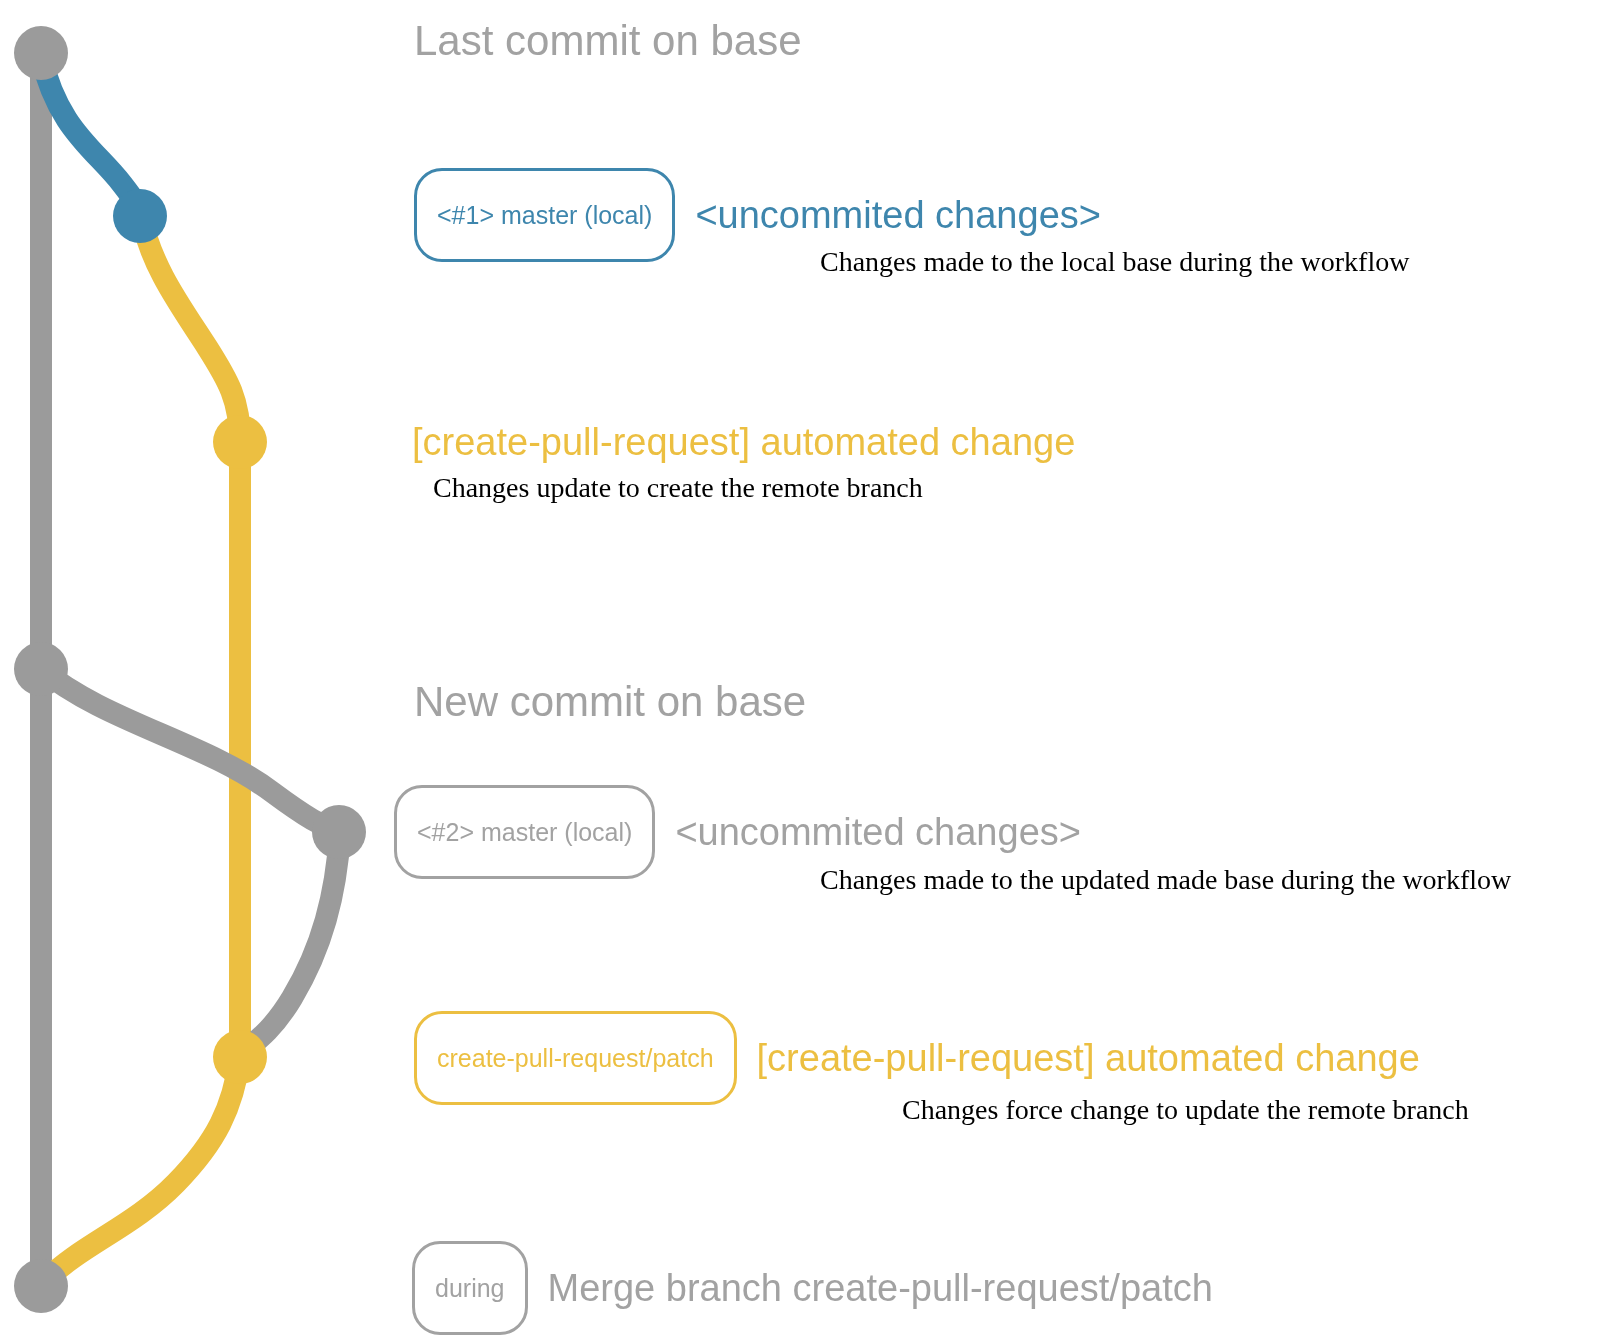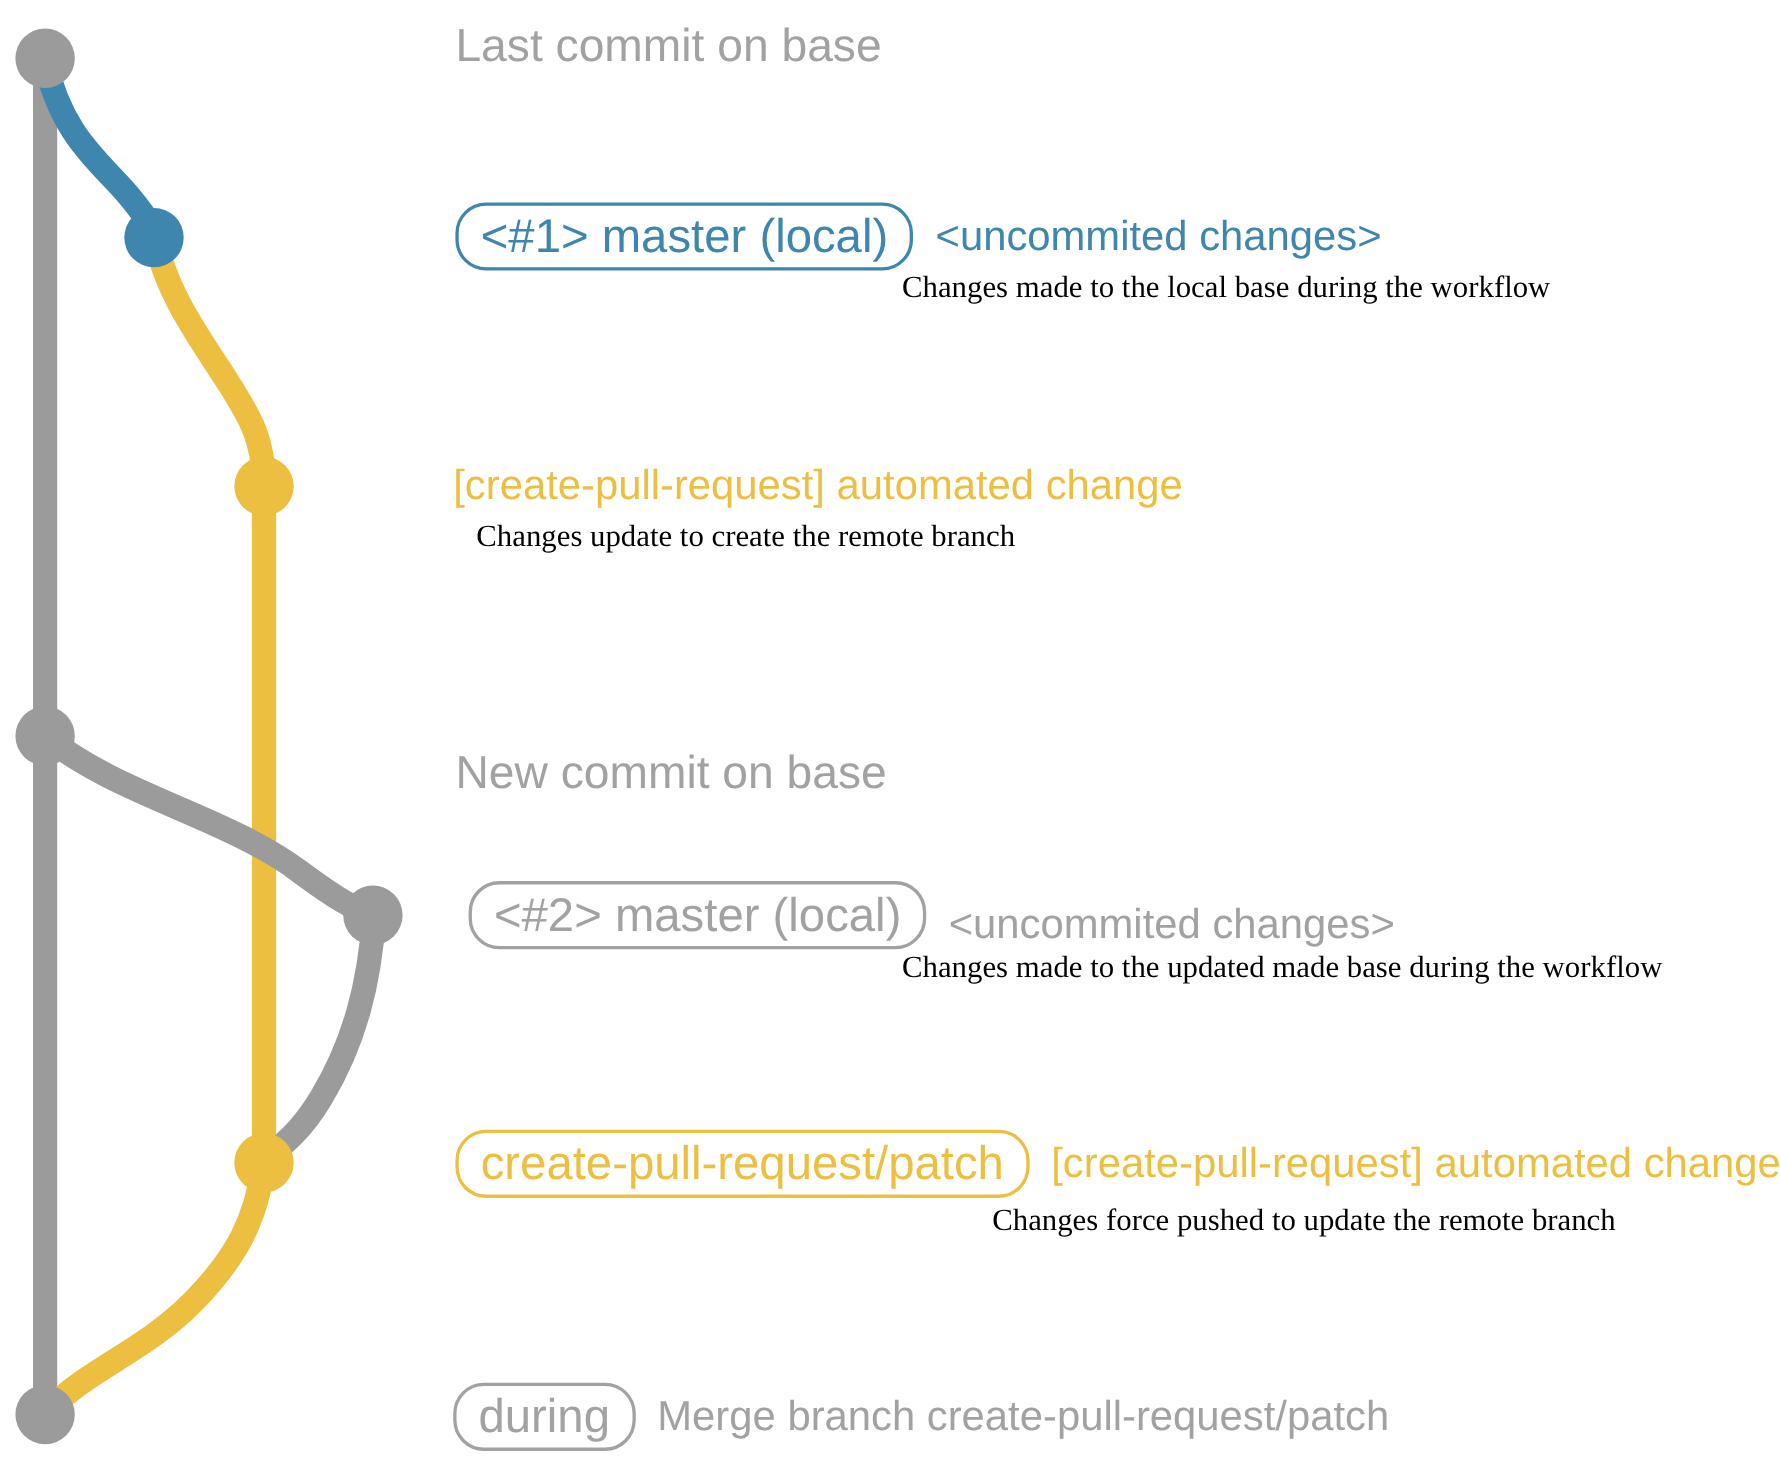--- a/index.html
+++ b/index.html
@@ -40,25 +40,25 @@
     position: absolute;
     display: flex;
     align-items: center;
     white-space: nowrap;
   }
   .badge {
     display: inline-flex;
     align-items: center;
     justify-content: center;
     height: 56px;
-    padding: 0 20px;
+    padding: 16px 20px;
     border-width: 3px;
     border-style: solid;
     border-radius: 28px;
-    font-size: 43px;
+    font-size: 25px;
     white-space: nowrap;
   }
   .badge.blue   { border-color: var(--blue);      color: var(--blue); }
   .badge.yellow { border-color: var(--yellow);    color: var(--yellow); text-align: right; }
   .badge.gray   { border-color: var(--gray-text); color: var(--gray-text); }
   .annotation {
     font-size: 38px;
     margin-left: 20px;
     white-space: nowrap;
   }
@@ -113,30 +113,30 @@
   </div>
   <div class="description" style="left:820px; top:248px;">Changes made to the local base during the workflow</div>
 
   <div class="label-row" style="left:412px; top:424px; height:36px;">
     <span class="annotation yellow no-badge">[create-pull-request] automated change</span>
   </div>
   <div class="description" style="left:433px; top:474px;">Changes update to create the remote branch</div>
 
   <div class="caption" style="left:414px; top:649px;margin-top:32px;">New commit on base</div>
 
-  <div class="label-row" style="left:426px; top:801px; height:62px;align-items:flex-end;">
+  <div class="label-row" style="left:394px; top:801px; height:62px;">
     <span class="badge gray">&lt;#2&gt; master (local)</span>
     <span class="annotation gray">&lt;uncommited changes&gt;</span>
   </div>
   <div class="description" style="left:820px; top:866px;">Changes made to the updated made base during the workflow</div>
 
   <div class="label-row" style="left:414px; top:1027px; height:62px;">
     <span class="badge yellow">create-pull-request/patch</span>
     <span class="annotation yellow">[create-pull-request] automated change</span>
   </div>
-  <div class="description" style="left:902px; top:1096px;">Changes force pushed to update the remote branch</div>
+  <div class="description" style="left:902px; top:1096px;">Changes force change to update the remote branch</div>
 
   <div class="label-row" style="left:412px; top:1257px; height:62px;">
     <span class="badge gray">during</span>
     <span class="annotation gray">Merge branch create-pull-request/patch</span>
   </div>
 
 </div>
 
 </body></html>

